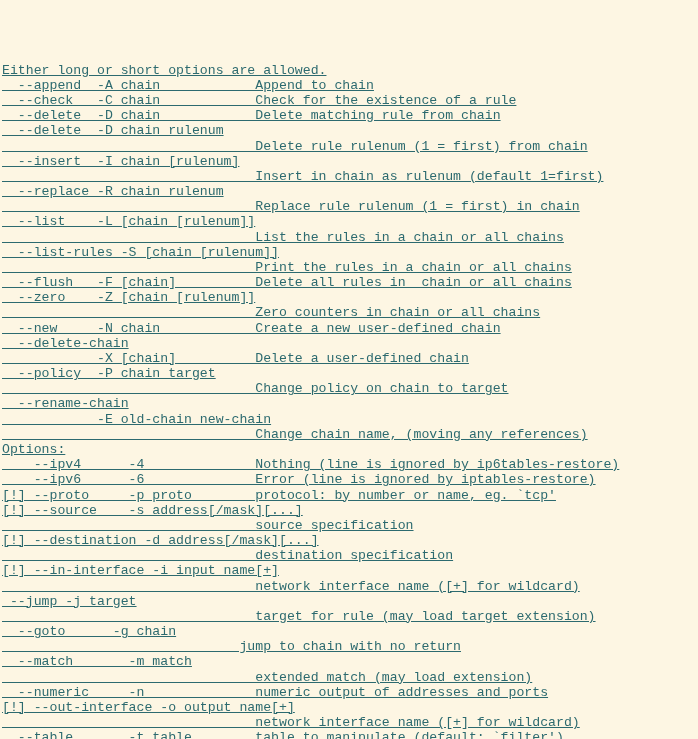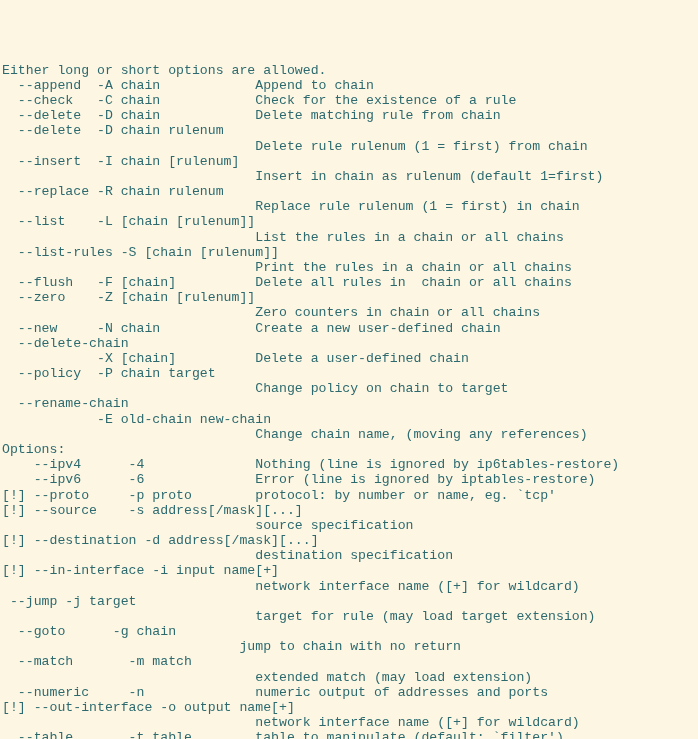--- a/index.html
+++ b/index.html
@@ -8,21 +8,21 @@
       color: #2c6a6f;
       font-family: 'Courier New', Courier, monospace;
       font-size: 13.2px;
       line-height: 1.15;
       padding: 2px;
       white-space: pre;
       overflow: hidden;
       width: 698px;
       height: 739px;
     }
-    .term-line { white-space: pre; }
+    .term-line { white-space: pre; text-decoration: underline; }
   </style>
 </head>
 <body>
 
 
 
 <div id="terminal"><div class="term-line">Either long or short options are allowed.</div><div class="term-line">  --append  -A chain            Append to chain</div><div class="term-line">  --check   -C chain            Check for the existence of a rule</div><div class="term-line">  --delete  -D chain            Delete matching rule from chain</div><div class="term-line">  --delete  -D chain rulenum</div><div class="term-line">                                Delete rule rulenum (1 = first) from chain</div><div class="term-line">  --insert  -I chain [rulenum]</div><div class="term-line">                                Insert in chain as rulenum (default 1=first)</div><div class="term-line">  --replace -R chain rulenum</div><div class="term-line">                                Replace rule rulenum (1 = first) in chain</div><div class="term-line">  --list    -L [chain [rulenum]]</div><div class="term-line">                                List the rules in a chain or all chains</div><div class="term-line">  --list-rules -S [chain [rulenum]]</div><div class="term-line">                                Print the rules in a chain or all chains</div><div class="term-line">  --flush   -F [chain]          Delete all rules in  chain or all chains</div><div class="term-line">  --zero    -Z [chain [rulenum]]</div><div class="term-line">                                Zero counters in chain or all chains</div><div class="term-line">  --new     -N chain            Create a new user-defined chain</div><div class="term-line">  --delete-chain</div><div class="term-line">            -X [chain]          Delete a user-defined chain</div><div class="term-line">  --policy  -P chain target</div><div class="term-line">                                Change policy on chain to target</div><div class="term-line">  --rename-chain</div><div class="term-line">            -E old-chain new-chain</div><div class="term-line">                                Change chain name, (moving any references)</div><div class="term-line">Options:</div><div class="term-line">    --ipv4      -4              Nothing (line is ignored by ip6tables-restore)</div><div class="term-line">    --ipv6      -6              Error (line is ignored by iptables-restore)</div><div class="term-line">[!] --proto     -p proto        protocol: by number or name, eg. `tcp'</div><div class="term-line">[!] --source    -s address[/mask][...]</div><div class="term-line">                                source specification</div><div class="term-line">[!] --destination -d address[/mask][...]</div><div class="term-line">                                destination specification</div><div class="term-line">[!] --in-interface -i input name[+]</div><div class="term-line">                                network interface name ([+] for wildcard)</div><div class="term-line"> --jump -j target</div><div class="term-line">                                target for rule (may load target extension)</div><div class="term-line">  --goto      -g chain</div><div class="term-line">                              jump to chain with no return</div><div class="term-line">  --match       -m match</div><div class="term-line">                                extended match (may load extension)</div><div class="term-line">  --numeric     -n              numeric output of addresses and ports</div><div class="term-line">[!] --out-interface -o output name[+]</div><div class="term-line">                                network interface name ([+] for wildcard)</div><div class="term-line">  --table       -t table        table to manipulate (default: `filter')</div></div>
 
 
 

